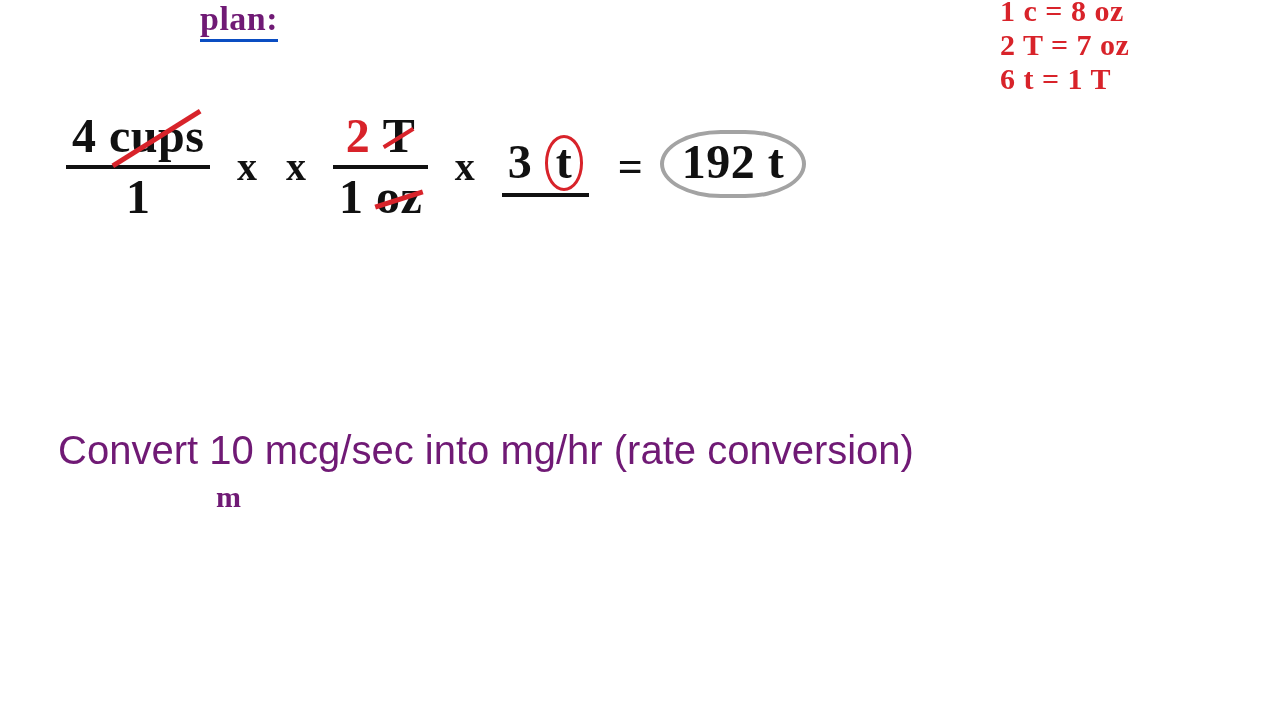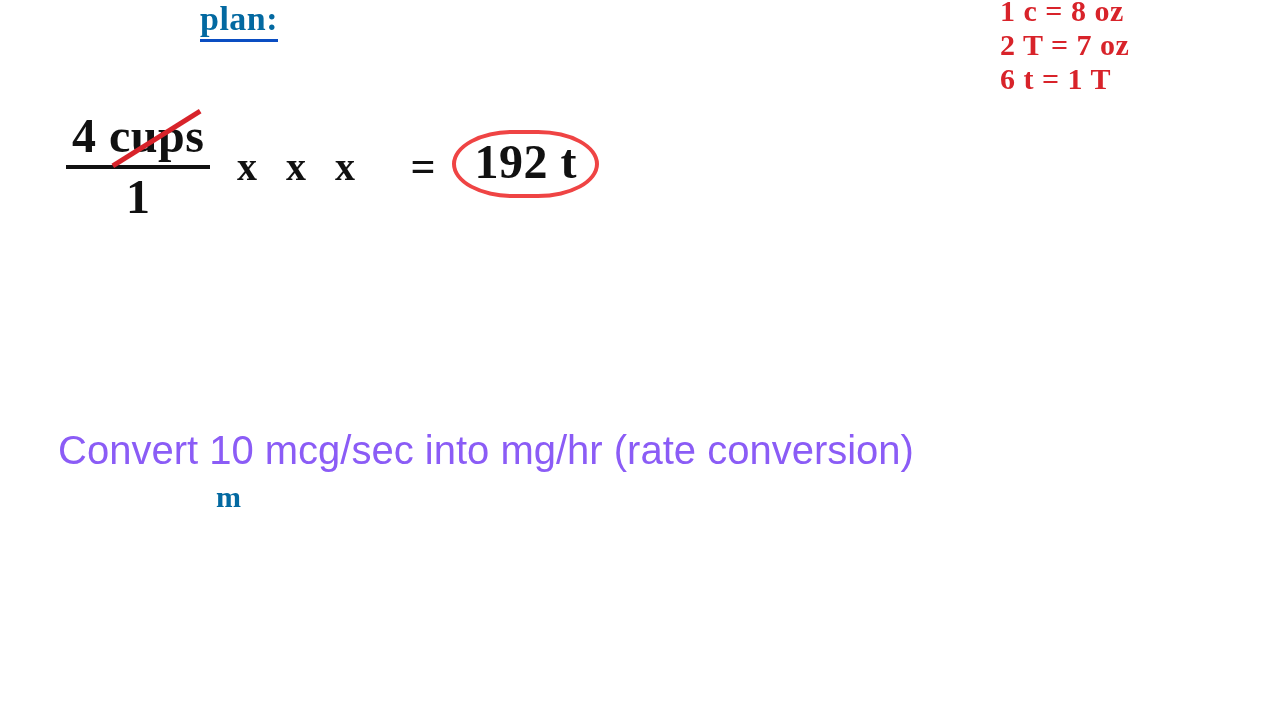--- a/index.html
+++ b/index.html
@@ -5,21 +5,21 @@
   body {
     margin: 0;
     width: 1280px;
     height: 720px;
     background: #fff;
     position: relative;
     font-family: "Comic Sans MS", "Segoe Script", cursive;
     overflow: hidden;
   }
   .abs { position: absolute; }
-  .blue { color: #0369a1; }
+  .blue { color: #701a75; }
   .red  { color: #d8232a; }
   .black{ color: #111; }
   .hw { font-weight: 600; letter-spacing: 0.5px; }
 
   
   .plan { top: 0px; left: 200px; font-size: 34px; }
   .plan u { text-decoration: none; border-bottom: 3px solid #0a4dc2; padding-bottom:2px;}
 
   
   .notes { top: -6px; left: 1000px; font-size: 30px; line-height: 34px; }
@@ -39,26 +39,26 @@
     transform: rotate(-32deg);
   }
   .strike-red-flat::after{ transform: rotate(-18deg); }
   .strike-red-small::after{ border-top-width:4px; }
 
   .ring-red {
     display:inline-block; border:3px solid #d8232a; border-radius:50%;
     padding: 0px 8px 2px 8px; line-height:1;
   }
   .ring-black {
-    display:inline-block; border:4px solid #ef4444; border-radius:50%/60%;
+    display:inline-block; border:4px solid #a3a3a3; border-radius:50%/60%;
     padding: 4px 18px 8px 18px; line-height:1;
   }
 
   
-  .problem { top: 428px; left: 58px; font-family: Arial, Helvetica, sans-serif; font-size: 40px; color:#8b5cf6; font-weight:400;}
+  .problem { top: 428px; left: 58px; font-family: Arial, Helvetica, sans-serif; font-size: 40px; color:#701a75; font-weight:400;}
   .note-m { top: 480px; left: 216px; font-size: 30px; font-weight:700;}
 </style>
 </head>
 <body>
 
 <div class="abs plan blue hw">
   <u>plan:</u>
 </div>
 
 <div class="abs notes red hw">
@@ -76,24 +76,39 @@
     </span>
     <span class="bar"></span>
     <span class="den black">1</span>
   </span>
 
   <span class="op black">x</span>
 
 
   <span class="op black">x</span>
 
+  <span class="frac">
+    <span class="num">
+      <span class="red">2</span>
+      <span class="black strike-red strike-red-small">T</span>
+    </span>
+    <span class="bar"></span>
+    <span class="den black">
+      <span>1</span>
+      <span class="strike-red strike-red-flat">oz</span>
+    </span>
+  </span>
 
   <span class="op black">x</span>
 
   <span class="frac">
+    <span class="num black">
+      <span>3</span>
+      <span class="ring-red">t</span>
+    </span>
     <span class="bar"></span>
   </span>
 
   <span class="eqsign black">=</span>
 
   <span class="ring-black black">192 t</span>
 </div>
 
 <div class="abs problem">Convert 10 mcg/sec into mg/hr  (rate conversion)</div>
 <div class="abs note-m blue hw">m</div>

